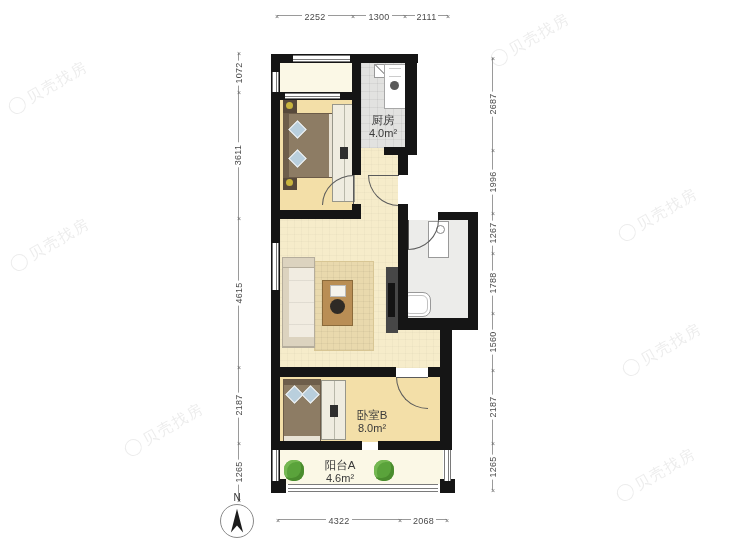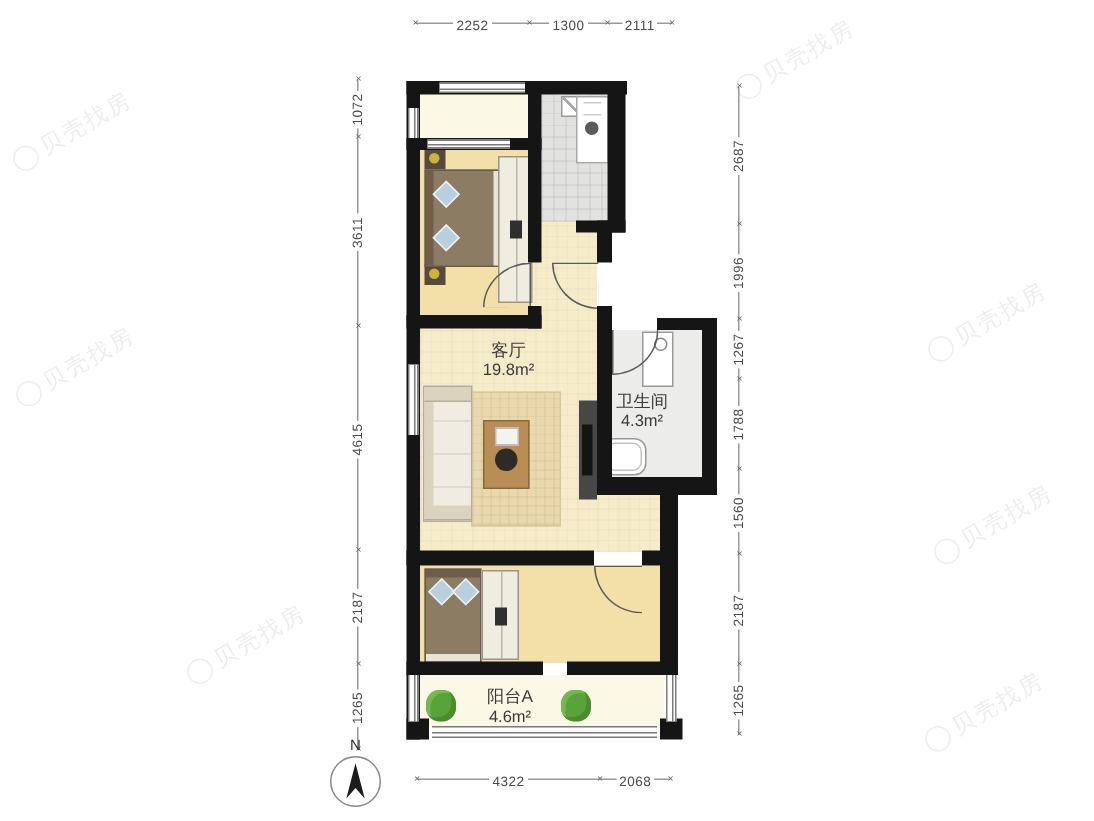--- a/index.html
+++ b/index.html
@@ -200,27 +200,27 @@
   <div class="wall" style="left:440px;top:479px;width:15px;height:14px;"></div>
 
   <div class="winh" style="left:293px;top:55px;width:57px;height:5px;"></div>
   <div class="winv" style="left:272px;top:72px;width:5px;height:20px;"></div>
   <div class="winv" style="left:272px;top:243px;width:5px;height:47px;"></div>
   <div class="winv" style="left:272px;top:450px;width:5px;height:31px;"></div>
   <div class="winh" style="left:285px;top:93px;width:55px;height:4px;"></div>
   <div class="winv" style="left:444px;top:450px;width:5px;height:31px;"></div>
   <div class="winh" style="left:288px;top:484px;width:150px;height:6px;"></div>
 
-  <div class="rlabel" style="left:308px;top:226px;width:62px;height:30px;">
-    <span class="rname">客厅</span>
-    <span class="rarea">19.8m²</span>
-  </div>
-  <div class="rlabel" style="left:398px;top:260px;width:60px;height:30px;">
-    <span class="rname">卫生间</span>
-    <span class="rarea">4.3m²</span>
+  <div class="rlabel" style="left:353px;top:112px;width:60px;height:30px;">
+    <span class="rname">厨房</span>
+    <span class="rarea">4.0m²</span>
+  </div>
+  <div class="rlabel" style="left:342px;top:406px;width:60px;height:32px;">
+    <span class="rname">卧室B</span>
+    <span class="rarea">8.0m²</span>
   </div>
   <div class="rlabel" style="left:310px;top:457px;width:60px;height:30px;">
     <span class="rname">阳台A</span>
     <span class="rarea">4.6m²</span>
   </div>
 
   <div class="dh" style="left:277px;top:9px;width:76px;">
       <span>2252</span>
     </div>
   <div class="dh" style="left:353px;top:9px;width:52px;">

